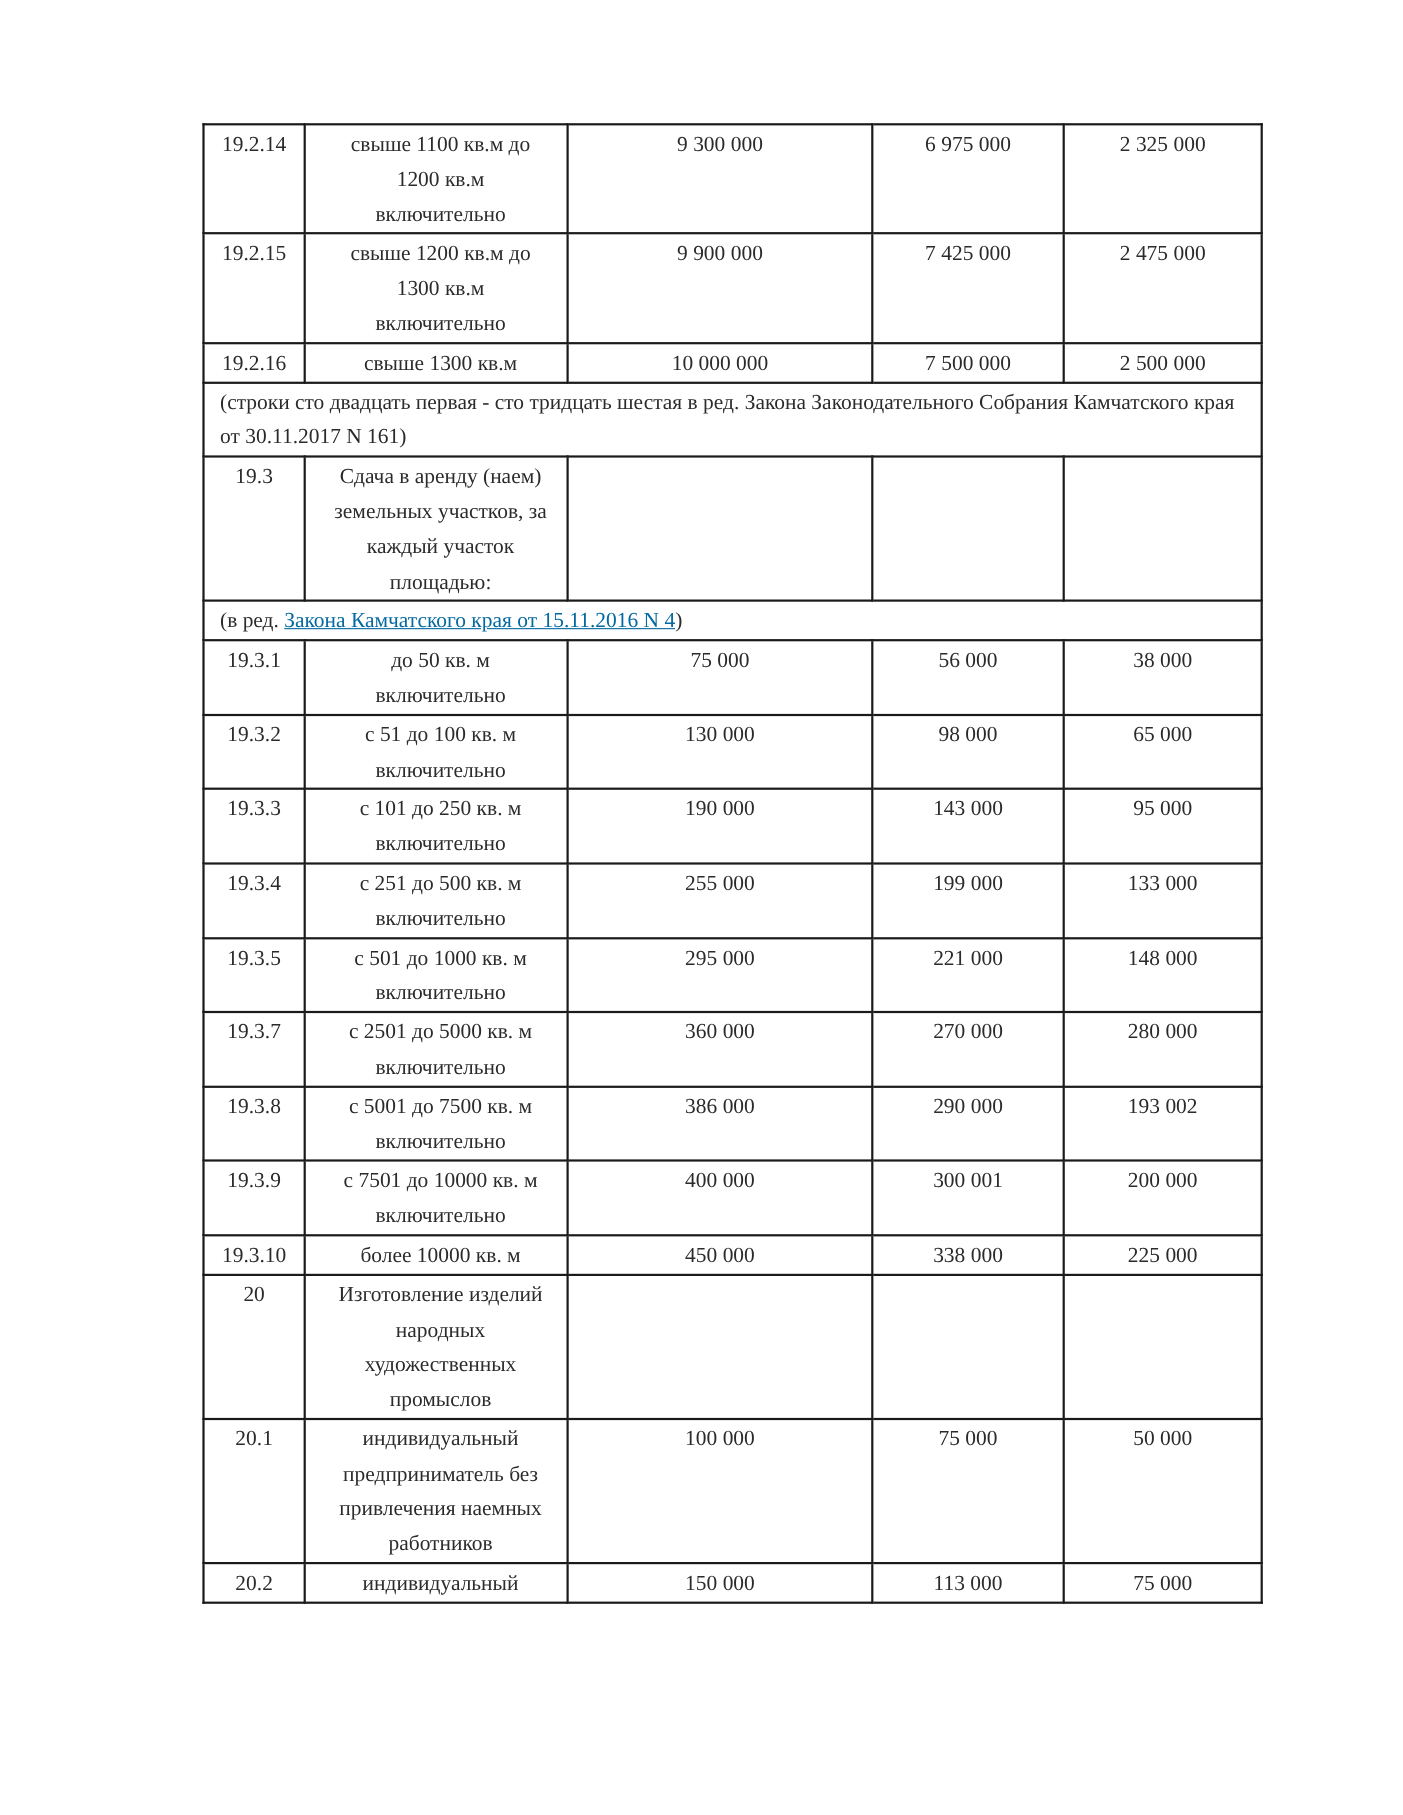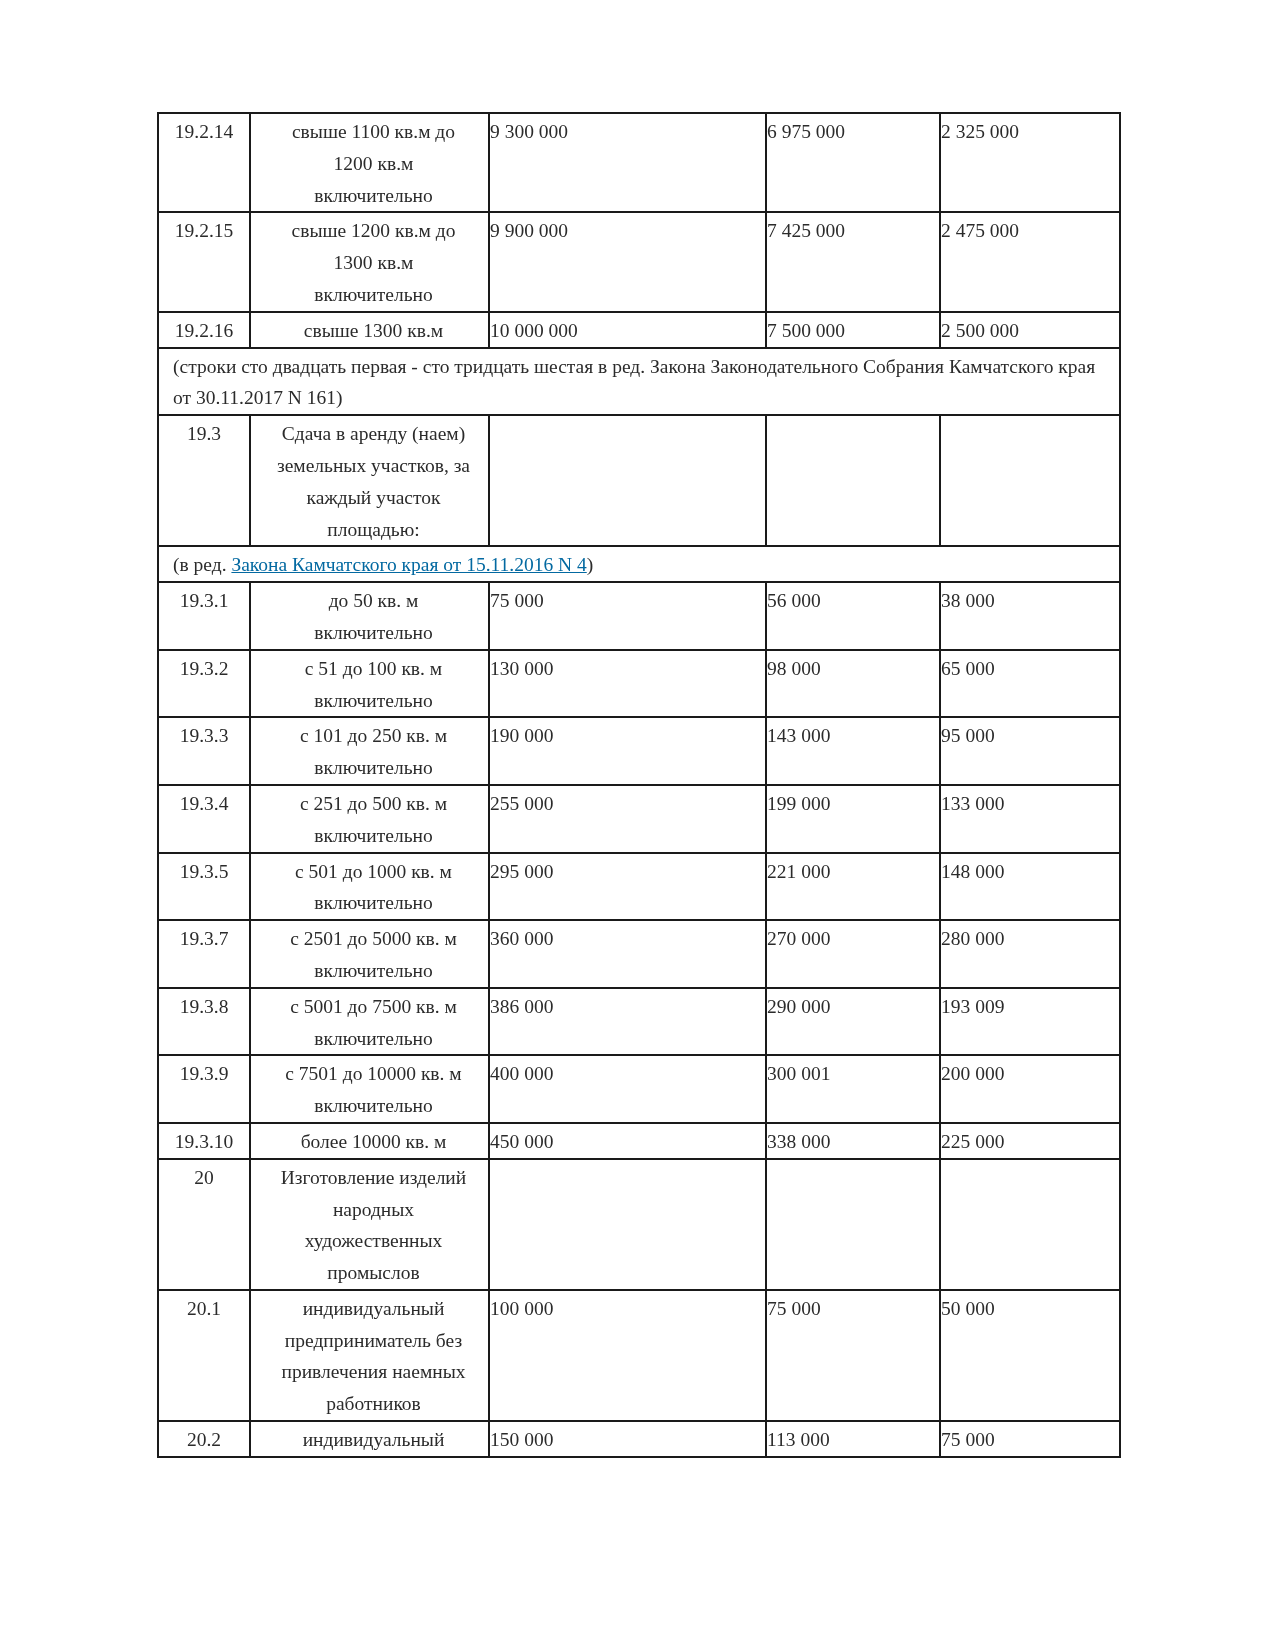--- a/index.html
+++ b/index.html
@@ -1,27 +1,27 @@
 <!DOCTYPE html>
 <html><head>
 <meta charset="utf-8">
 <style>
   html, body { margin: 0; padding: 0; background: #ffffff; }
   body { width: 1275px; height: 1650px; position: relative; font-family: "Liberation Serif", "DejaVu Serif", serif; color: #2b2b2b; }
-  .page { position: absolute; left: 157px; top: 112px; width: 962px; }
+  .page { position: absolute; left: 184px; top: 112px; width: 962px; }
   table { border-collapse: collapse; width: 962px; table-layout: fixed; font-size: 19.5px; line-height: 31.8px; }
   td { border: 2px solid #1a1a1a; vertical-align: top; padding: 2px 0 0 0; }
   col.c-num { width: 92px; }
   col.c-desc { width: 239px; }
   col.c-v1 { width: 277px; }
   col.c-v2 { width: 174px; }
   col.c-v3 { width: 180px; }
   td.num { text-align: center; }
   td.desc { padding-left: 14px; padding-right: 6px; text-align: center; }
-  td.val { }
+  td.val { text-align: center; }
   td.note { padding-left: 14px; padding-right: 10px; }
   a.link { color: #0369a1; text-decoration: underline; }
 </style>
 </head>
 <body>
 
 <div class="page">
   <table>
     <colgroup>
       <col class="c-num">
@@ -146,21 +146,21 @@
         <td class="val">280 000</td>
       </tr>
       <tr>
         <td class="num">19.3.8</td>
         <td class="desc">
           <div>с 5001 до 7500 кв. м</div>
           <div>включительно</div>
         </td>
         <td class="val">386 000</td>
         <td class="val">290 000</td>
-        <td class="val">193 009</td>
+        <td class="val">193 002</td>
       </tr>
       <tr>
         <td class="num">19.3.9</td>
         <td class="desc">
           <div>с 7501 до 10000 кв. м</div>
           <div>включительно</div>
         </td>
         <td class="val">400 000</td>
         <td class="val">300 001</td>
         <td class="val">200 000</td>

